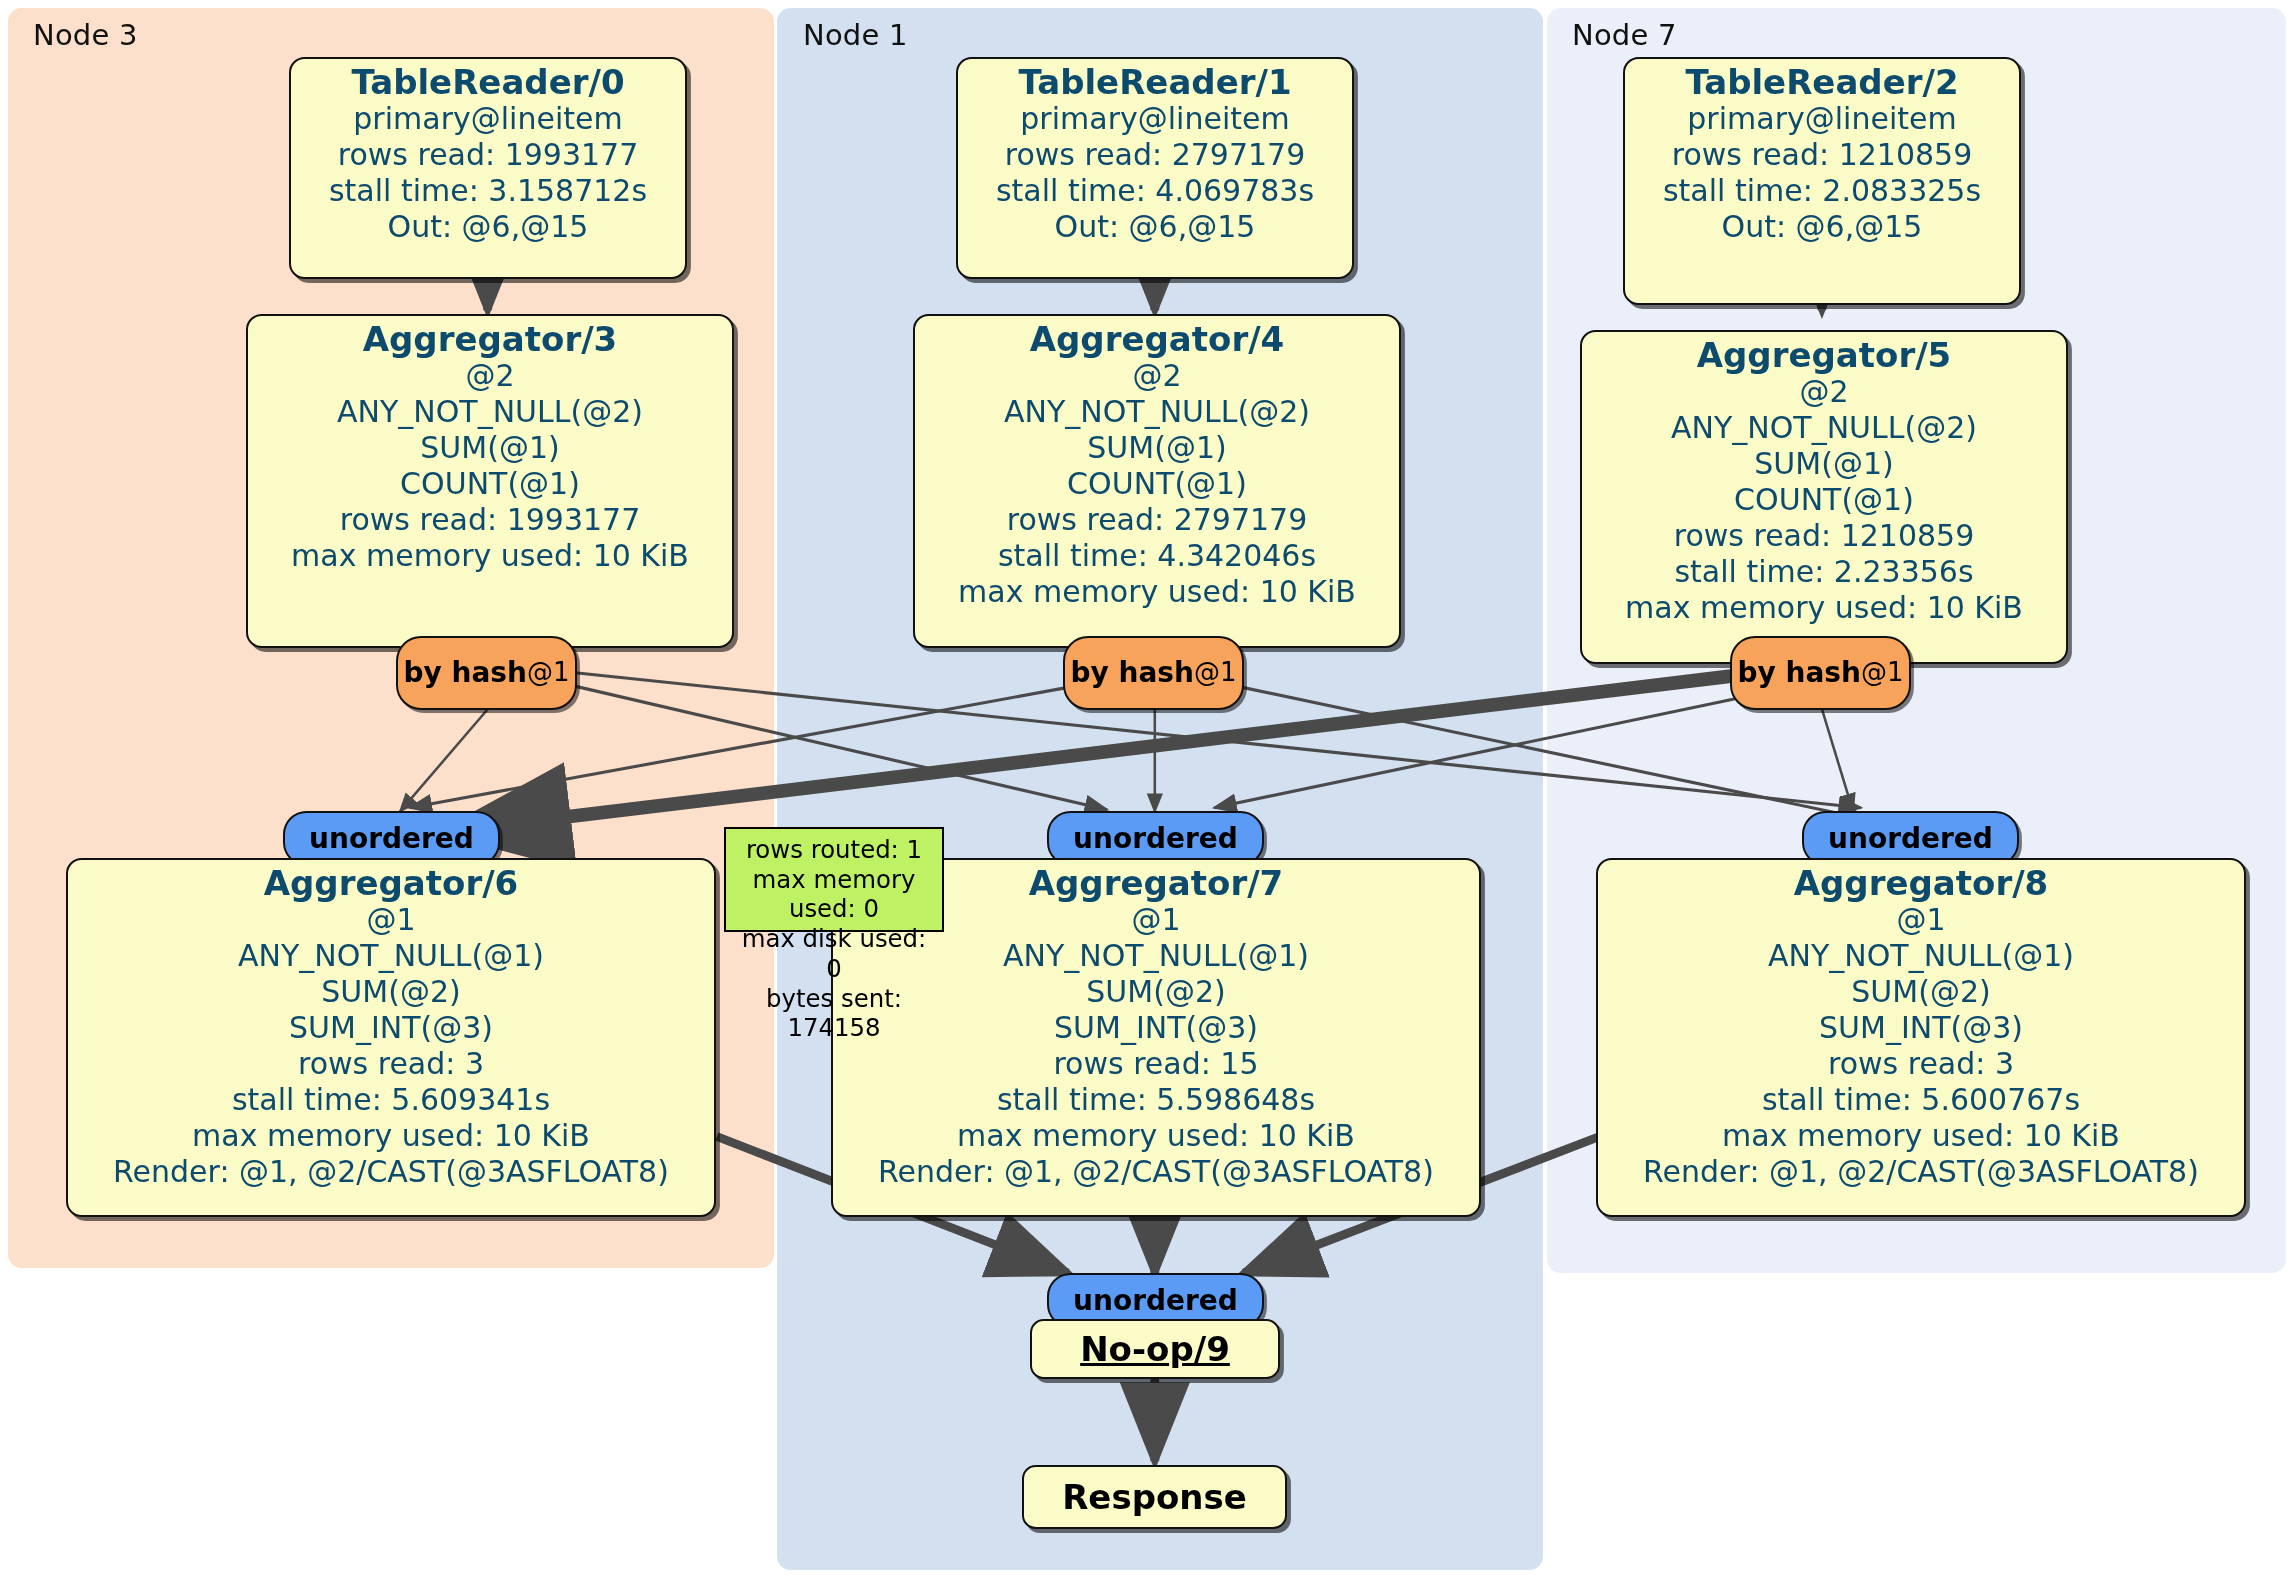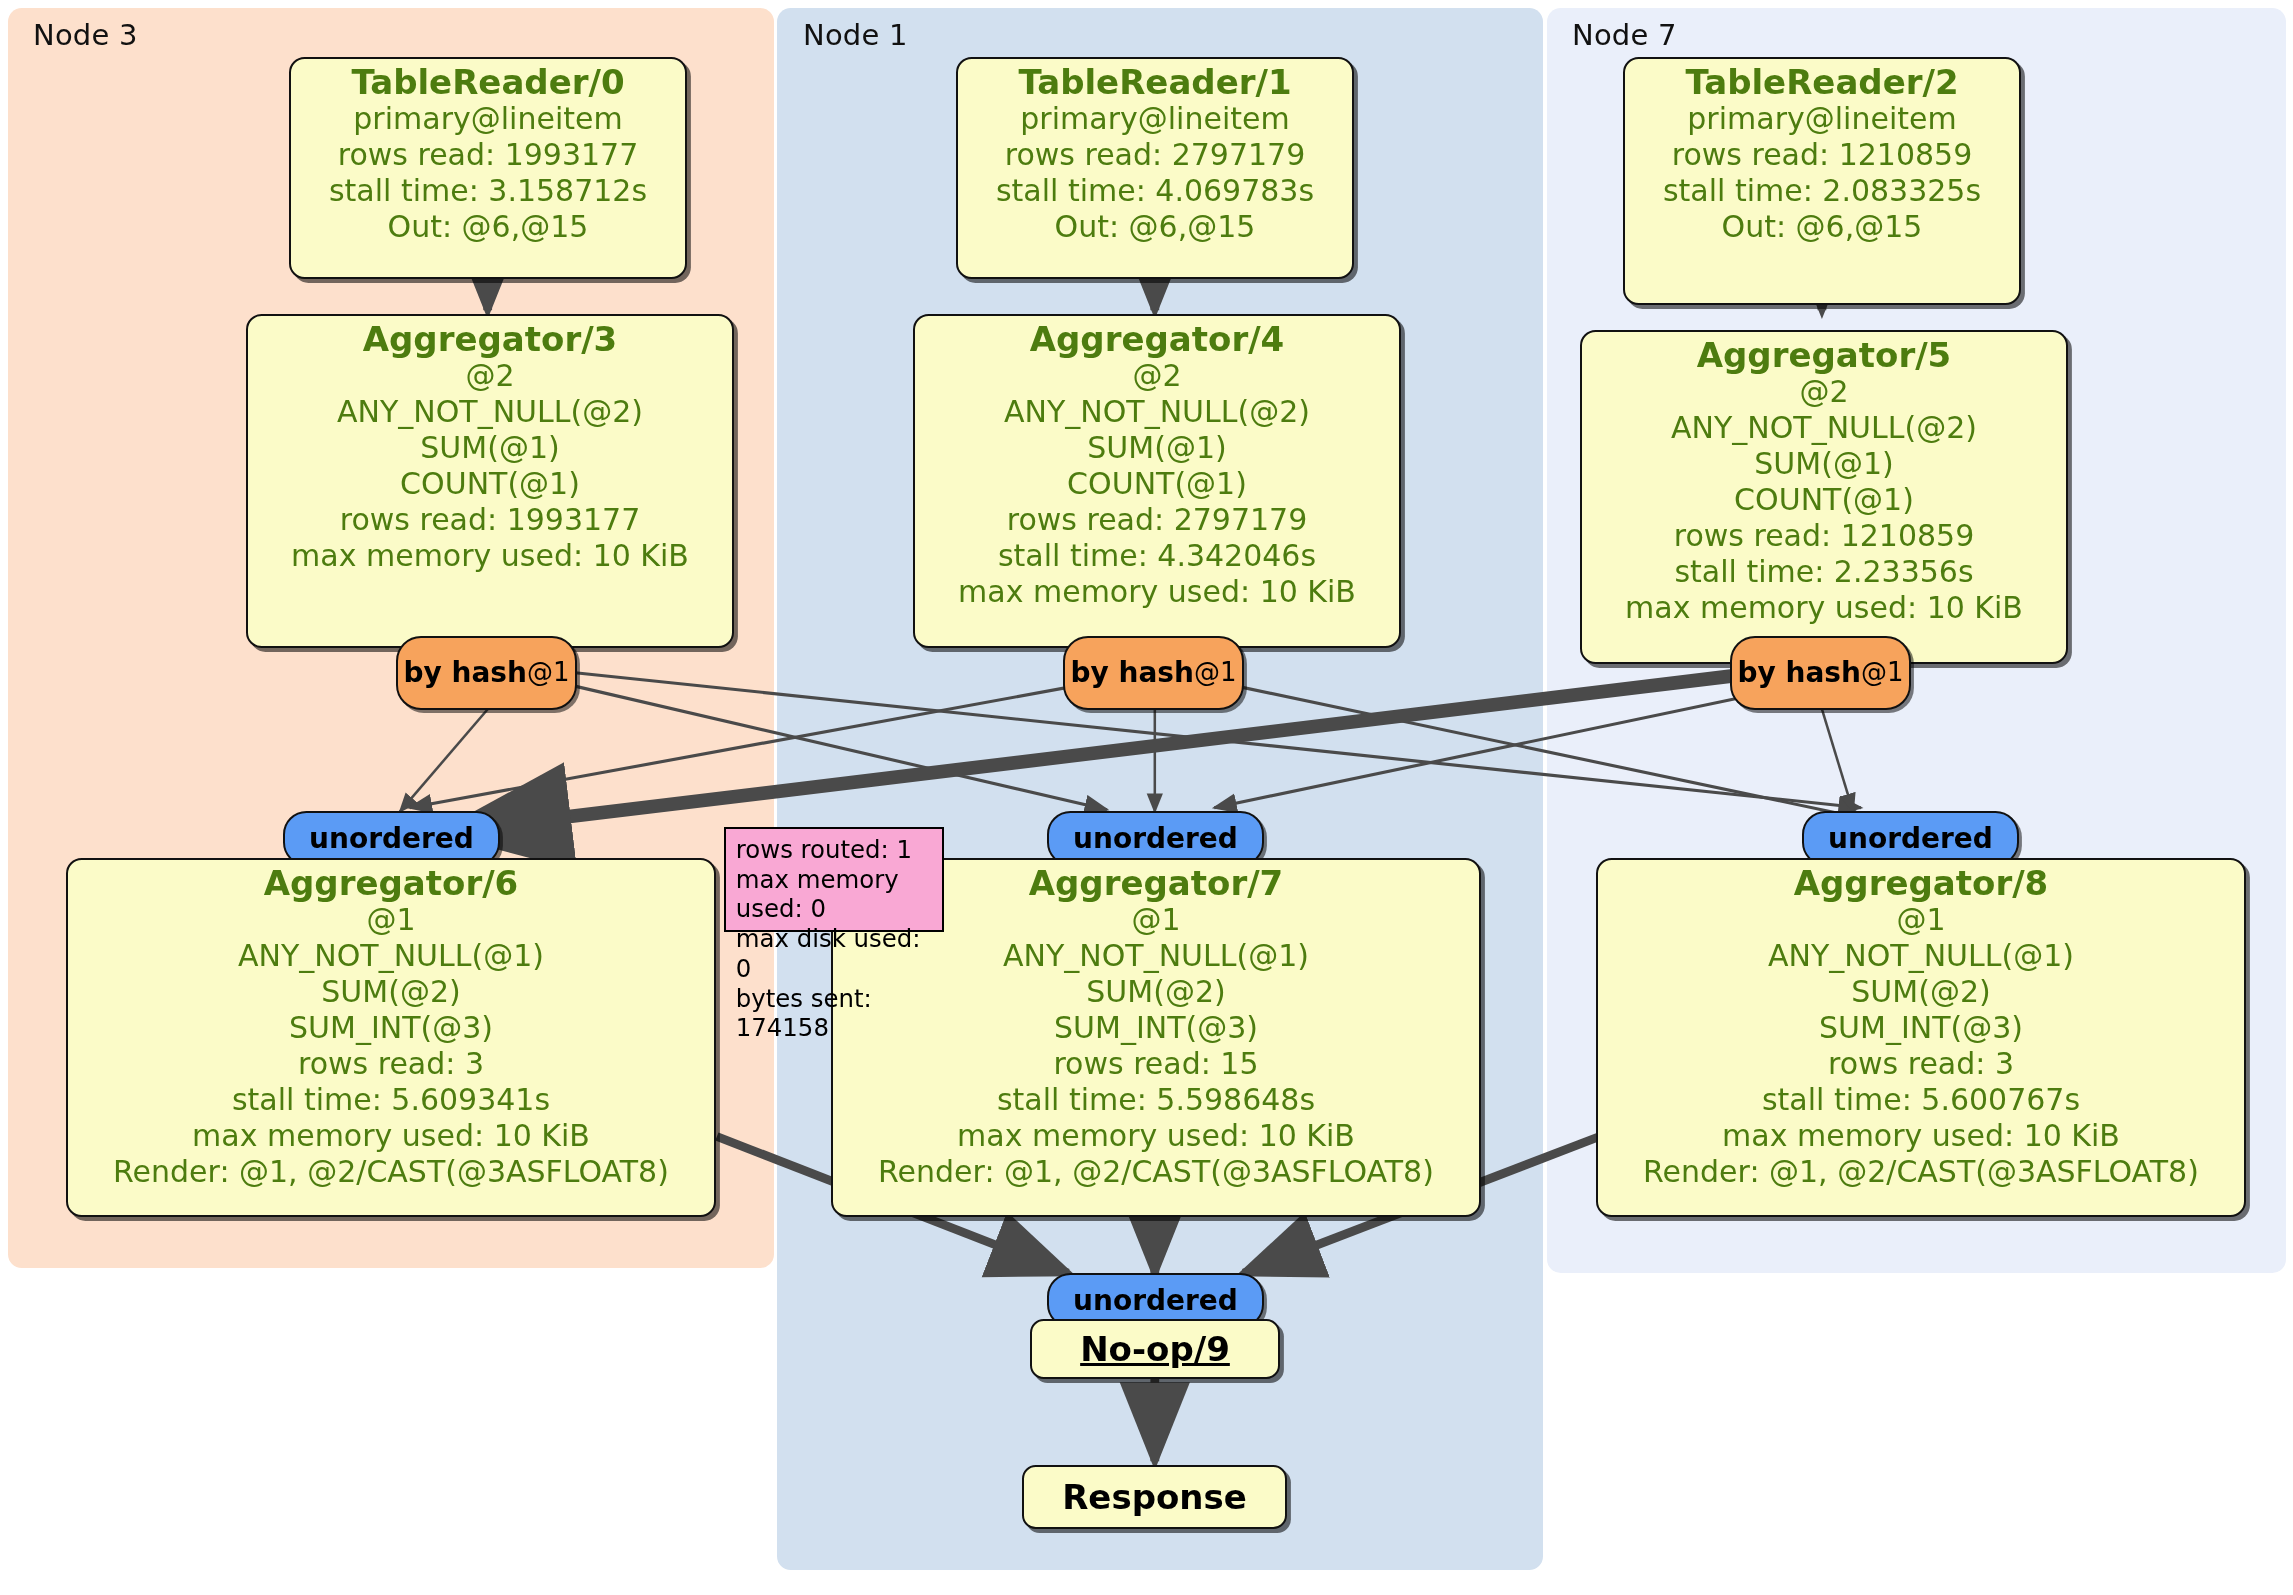--- a/index.html
+++ b/index.html
@@ -17,42 +17,42 @@
   }
 
   
   #edges{position:absolute;left:0;top:0;width:2294px;height:1596px;}
 
   
   .node{
     position:absolute;box-sizing:border-box;
     background:#fbfbc8;border:2.9px solid #111;border-radius:15.6px;
     box-shadow:3.9px 3.9px 0 rgba(0,0,0,.55);
-    text-align:center;color:#4d7c0f;
+    text-align:center;color:#0c4a6e;
   }
   .node .ttl{
     font-weight:bold;font-size:34px;line-height:1.12;margin-top:3.9px;
   }
   .node .ln{font-size:30px;line-height:1.2;white-space:nowrap;}
 
   .pill{
     position:absolute;box-sizing:border-box;
     border:2.9px solid #111;border-radius:25px;text-align:center;
     box-shadow:2.9px 2.9px 0 rgba(0,0,0,.5);
     display:flex;align-items:center;justify-content:center;
   }
   .pill.hash{background:#f7a35c;}
   .pill.unord{background:#5b9bf5;border-radius:23.4px;}
   .pill .p1{font-weight:bold;font-size:28px;line-height:1.05;color:#000;}
   .pill .p2{font-size:26px;line-height:1.05;color:#000;}
 
   .smallbox{
     position:absolute;box-sizing:border-box;
-    background:#f9a8d4;border:2px solid #000;
-    text-align:left;padding:5.9px 9.8px 7.8px 9.8px;
+    background:#bef264;border:2px solid #000;
+    text-align:center;padding:5.9px 9.8px 7.8px 9.8px;
     font-size:24.4px;line-height:1.22;color:#000;
   }
   .op{ 
     position:absolute;box-sizing:border-box;
     background:#fbfbc8;border:2.9px solid #111;border-radius:13.7px;
     box-shadow:3.9px 3.9px 0 rgba(0,0,0,.55);
     display:flex;align-items:center;justify-content:center;
     font-weight:bold;font-size:34px;color:#000;
   }
 </style>

